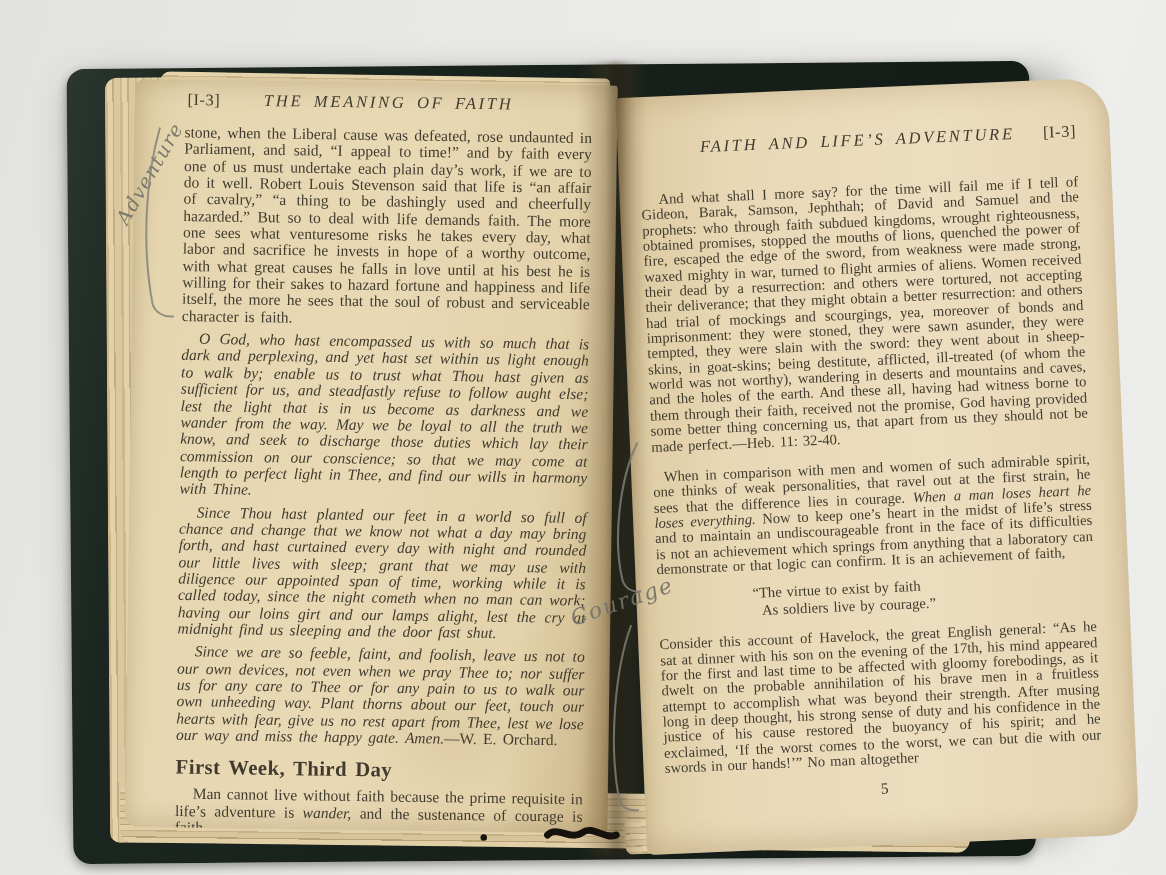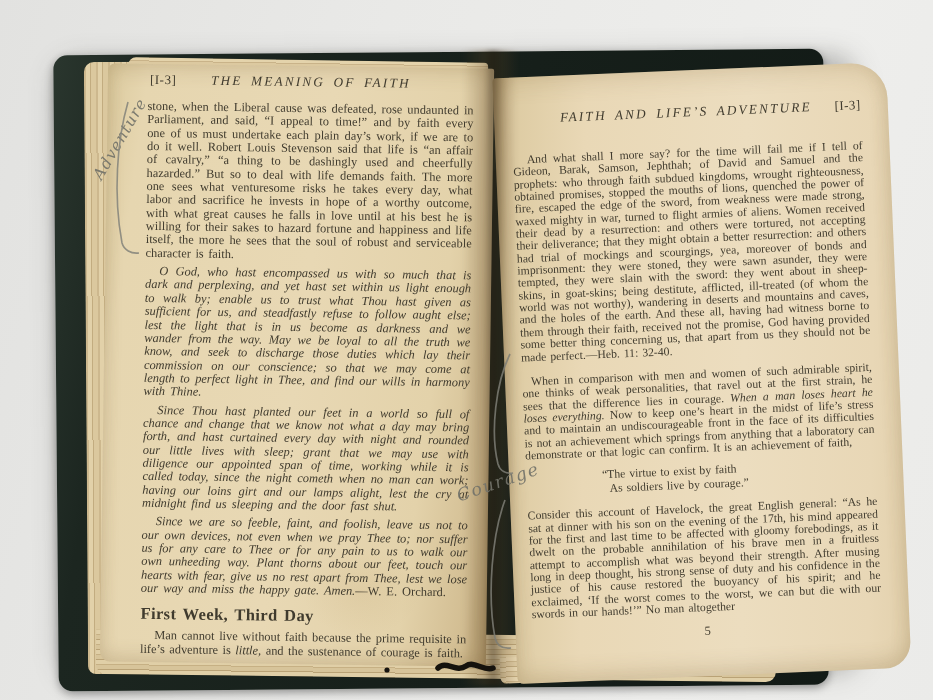--- a/index.html
+++ b/index.html
@@ -161,21 +161,21 @@
     <div class="lp-content ink">
       <div class="page-header">
         <span class="folio folio-left">[I-3]</span>
         <span class="header-title">THE MEANING OF FAITH</span>
       </div>
       <p class="body-p">stone, when the Liberal cause was defeated, rose undaunted in Parliament, and said, “I appeal to time!” and by faith every one of us must undertake each plain day’s work, if we are to do it well.  Robert Louis Stevenson said that life is “an affair of cavalry,” “a thing to be dashingly used and cheerfully hazarded.”  But so to deal with life demands faith. The more one sees what venturesome risks he takes every day, what labor and sacrifice he invests in hope of a worthy outcome, with what great causes he falls in love until at his best he is willing for their sakes to hazard fortune and happiness and life itself, the more he sees that the soul of robust and serviceable character is faith.</p>
       <p class="body-p prayer indent">O God, who hast encompassed us with so much that is dark and perplexing, and yet hast set within us light enough to walk by; enable us to trust what Thou hast given as sufficient for us, and steadfastly refuse to follow aught else; lest the light that is in us become as darkness and we wander from the way.  May we be loyal to all the truth we know, and seek to discharge those duties which lay their commission on our conscience; so that we may come at length to perfect light in Thee, and find our wills in harmony with Thine.</p>
       <p class="body-p prayer indent">Since Thou hast planted our feet in a world so full of chance and change that we know not what a day may bring forth, and hast curtained every day with night and rounded our little lives with sleep; grant that we may use with diligence our appointed span of time, working while it is called today, since the night cometh when no man can work; having our loins girt and our lamps alight, lest the cry at midnight find us sleeping and the door fast shut.</p>
       <p class="body-p prayer indent"><span>Since we are so feeble, faint, and foolish, leave us not to our own devices, not even when we pray Thee to; nor suffer us for any care to Thee or for any pain to us to walk our own unheeding way.  Plant thorns about our feet, touch our hearts with fear, give us no rest apart from Thee, lest we lose our way and miss the happy gate.  Amen.</span><span class="roman">—W. E. Orchard.</span></p>
       <h3 class="section-heading">First Week, Third Day</h3>
-      <p class="body-p indent"><span>Man cannot live without faith because the prime requisite in life’s adventure is </span><span class="ital">little,</span><span> and the sustenance of courage is faith.</span></p>
+      <p class="body-p indent"><span>Man cannot live without faith because the prime requisite in life’s adventure is </span><span class="ital">wander,</span><span> and the sustenance of courage is faith.</span></p>
 
     </div>
   </div>
 
   <div class="page right-page">
 
     <div class="rp-content ink">
       <div class="page-header">
         <span class="header-title">FAITH AND LIFE’S ADVENTURE</span>
         <span class="folio folio-right">[I-3]</span>

